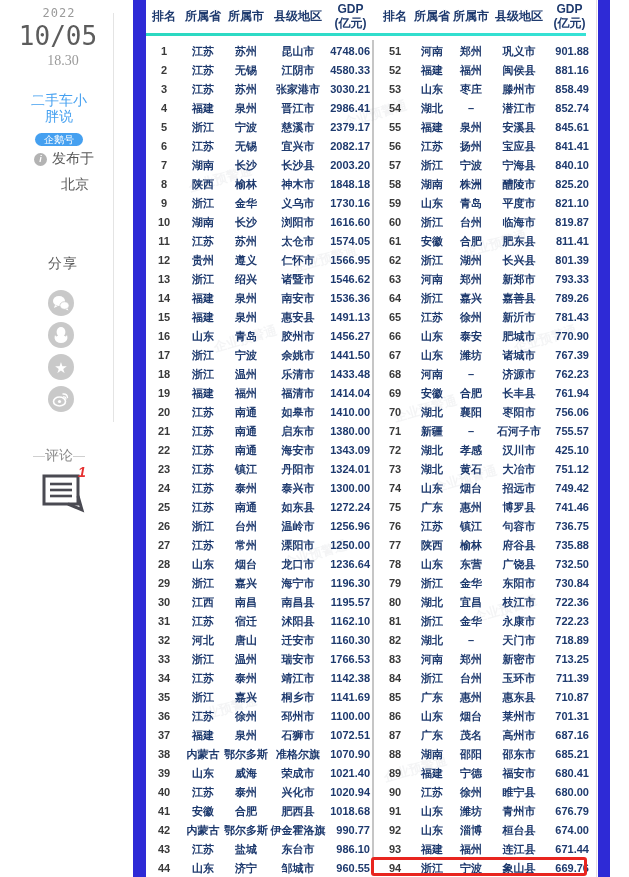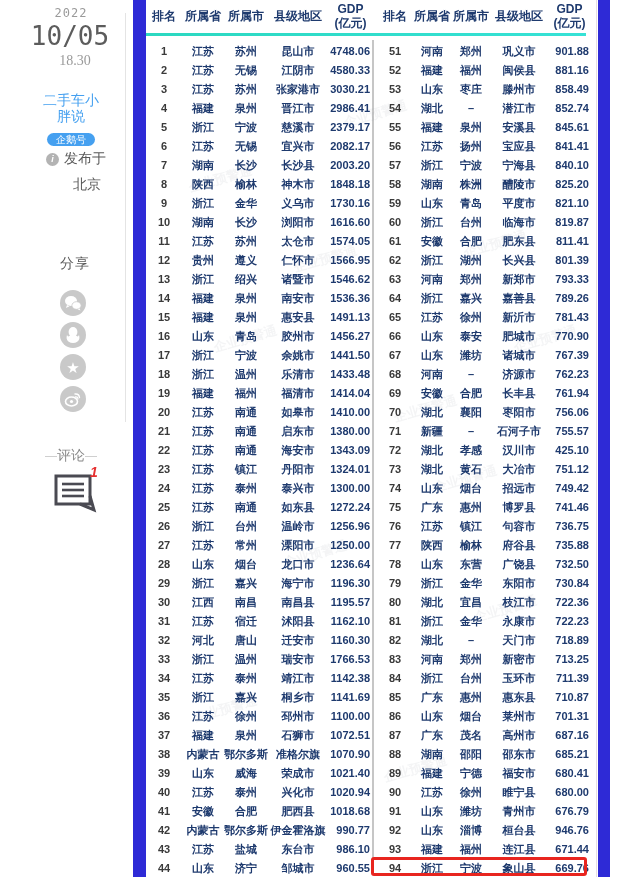--- a/index.html
+++ b/index.html
@@ -1,21 +1,21 @@
 <!DOCTYPE html>
 <html><head>
 <meta charset="utf-8">
 <style>
   html,body{margin:0;padding:0;}
   body{
     width:629px;height:877px;position:relative;background:#ffffff;
     font-family:"Liberation Sans","DejaVu Sans",sans-serif;overflow:hidden;
   }
   
-  .sidebar{position:absolute;left:16px;top:0;width:133px;height:670px;background:#fff;}
+  .sidebar{position:absolute;left:4px;top:0;width:133px;height:670px;background:#fff;}
   .sidebar-divider{position:absolute;left:109px;top:13px;width:1px;height:409px;background:#e4e4e4;}
   .date-block{position:absolute;left:0;top:6px;width:110px;text-align:center;color:#9a9a9a;}
   .year{font-size:12px;letter-spacing:1px;font-family:"DejaVu Sans Mono",monospace;}
   .date{font-size:26px;color:#5c5c5c;font-family:"DejaVu Sans Mono",monospace;margin:1px 2px 2px 0;}
   .time{font-size:14px;font-family:Liberation Serif, serif;padding-left:8px;}
   .author-block{position:absolute;left:23px;top:92px;width:64px;text-align:center;}
   .author-name{color:#45a0f0;font-size:14px;line-height:1.15;cursor:pointer;}
   .author-badge{display:inline-block;margin-top:9px;background:#45a0f0;color:#fff;font-size:10px;
     line-height:13px;padding:0 9px;border-radius:8px;cursor:pointer;}
   .published{position:absolute;left:30px;top:150px;color:#595959;font-size:14px;}
@@ -783,21 +783,21 @@
           <div class="cell c-province">山东</div>
           <div class="cell c-city">潍坊</div>
           <div class="cell c-county">青州市</div>
           <div class="cell c-gdp">676.79</div>
         </div>
         <div class="trow">
           <div class="cell c-rank">92</div>
           <div class="cell c-province">山东</div>
           <div class="cell c-city">淄博</div>
           <div class="cell c-county">桓台县</div>
-          <div class="cell c-gdp">946.76</div>
+          <div class="cell c-gdp">674.00</div>
         </div>
         <div class="trow">
           <div class="cell c-rank">93</div>
           <div class="cell c-province">福建</div>
           <div class="cell c-city">福州</div>
           <div class="cell c-county">连江县</div>
           <div class="cell c-gdp">671.44</div>
         </div>
         <div class="trow">
           <div class="cell c-rank">94</div>

